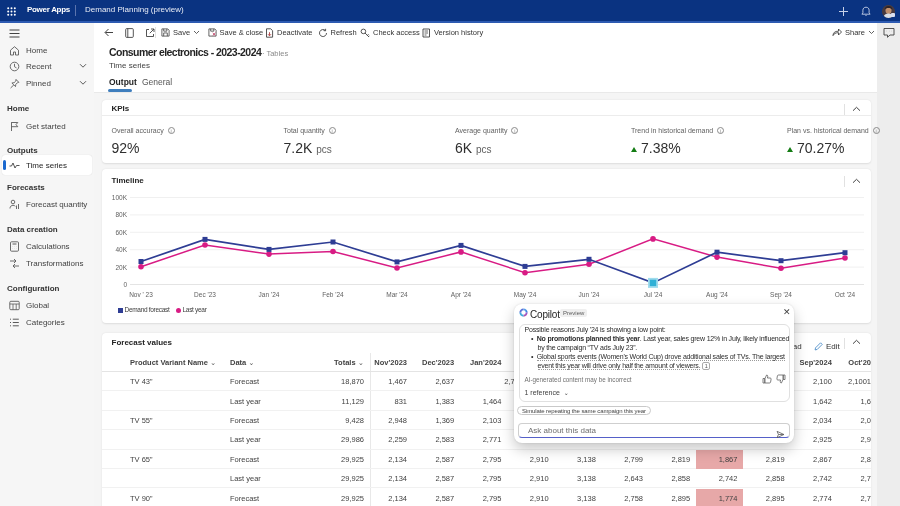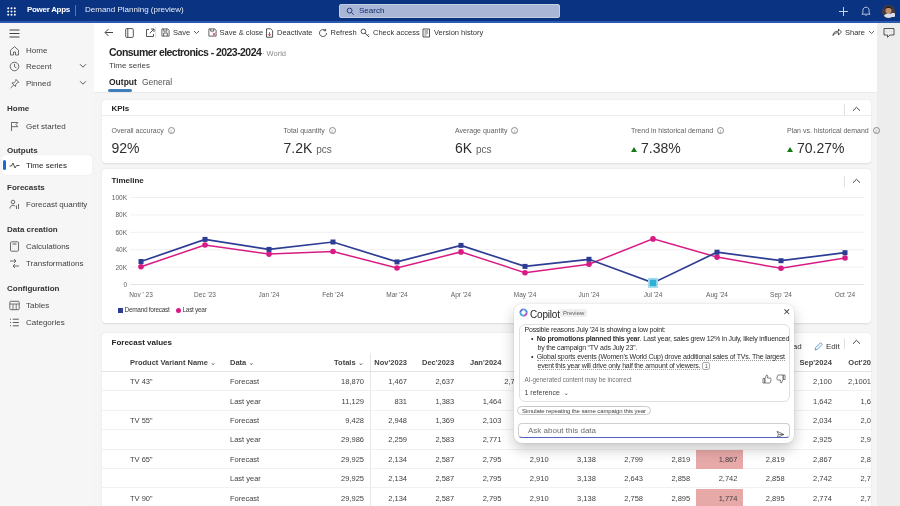--- a/index.html
+++ b/index.html
@@ -79,24 +79,20 @@
         <circle cx="4.5" cy="4.5" r="1"></circle>
         <circle cx="7.8" cy="4.5" r="1"></circle>
         <circle cx="1.2" cy="7.8" r="1"></circle>
         <circle cx="4.5" cy="7.8" r="1"></circle>
         <circle cx="7.8" cy="7.8" r="1"></circle>
       </g>
     </svg>
  <div class="brand">Power Apps</div>
  <div class="tbdiv"></div>
  <div class="appname">Demand Planning (preview)</div>
- <div class="search"><svg width="9" height="9" viewBox="0 0 10 10">
-        <circle cx="4" cy="4" r="2.7" fill="none" stroke="#16307a" stroke-width="1"></circle>
-        <line x1="6" y1="6" x2="8.6" y2="8.6" stroke="#16307a" stroke-width="1"></line>
-      </svg>Search</div>
  <svg class="abs" style="left:838px;top:5.5px" width="11" height="11" viewBox="0 0 11 11">
       <path d="M5.5 1v9M1 5.5h9" stroke="#c7d1e8" stroke-width="1"></path>
     </svg>
  <svg class="abs" style="left:861px;top:5.5px" width="10" height="11" viewBox="0 0 10 11">
       <path d="M5 1.2c-2 0-3.1 1.4-3.1 3v2.6l-1 1.4h8.2l-1-1.4V4.2c0-1.6-1.1-3-3.1-3z" fill="none" stroke="#c7d1e8" stroke-width="0.9"></path>
       <path d="M4 9.3a1.1 1.1 0 0 0 2 0z" fill="#c7d1e8"></path>
     </svg>
  <svg class="avatar" viewBox="0 0 13 13" style="background:#4a3f42">
       <circle cx="6.5" cy="6.5" r="6.5" fill="#473a40"></circle>
       <ellipse cx="6.5" cy="5.6" rx="3" ry="3.4" fill="#c0906e"></ellipse>
@@ -173,21 +169,21 @@
         <path d="M1 3h6M5 1l2 2-2 2M10 8H4M6 6L4 8l2 2" fill="none" stroke="#5b5b5b" stroke-width="0.9"></path>
       </svg>
       <span class="tx">Transformations</span>
     </div>
  <div class="nav-head" style="top:261px">Configuration</div>
  <div class="nav-item" style="top:274px">
       <svg class="ic" viewBox="0 0 11 11">
         <rect x="0.8" y="1.3" width="9.4" height="8.4" rx="1" fill="none" stroke="#5b5b5b" stroke-width="0.9"></rect>
         <path d="M0.8 4h9.4M4 4v5.7M7.2 4v5.7" stroke="#5b5b5b" stroke-width="0.8"></path>
       </svg>
-      <span class="tx">Tables</span>
+      <span class="tx">Global</span>
     </div>
  <div class="nav-item" style="top:291px">
       <svg class="ic" viewBox="0 0 11 11">
         <path d="M1 2.2h1M1 5.5h1M1 8.8h1M3.8 2.2h6M3.8 5.5h6M3.8 8.8h6" stroke="#5b5b5b" stroke-width="1"></path>
       </svg>
       <span class="tx">Categories</span>
     </div>
 </div>
 
 <div class="cmdbar">
@@ -233,21 +229,21 @@
       </svg></div>
 </div>
 <div class="scrollstrip"></div>
 <svg class="abs" style="left:883px;top:27px;z-index:5" width="12" height="11" viewBox="0 0 12 11">
     <path d="M1 1.5h10v6.5H7L4.5 10.3V8H1z" fill="none" stroke="#424242" stroke-width="0.9"></path>
     <path d="M3.8 4.2h.1M6 4.2h.1M8.2 4.2h.1" stroke="#424242" stroke-width="1.2"></path>
   </svg>
 
 <div class="titlebar"></div>
 <div class="title">Consumer electronics - 2023-2024</div>
-<div class="saved">· World</div>
+<div class="saved">· Tables</div>
 <div class="subtitle">Time series</div>
 <div class="tab1">Output</div>
 <div class="tab2">General</div>
 <div class="tabline"></div>
 
 <div class="card" style="top:100px;width:769px;height:62.5px;">
  <div class="cardhead">KPIs</div>
  <div class="abs" style="left:0;top:15px;width:769px;height:1px;background:#ececec"></div>
  <div class="carddiv" style="left:742px"></div>
  <svg class="chev" style="left:750px" width="9" height="6" viewBox="0 0 9 6">

